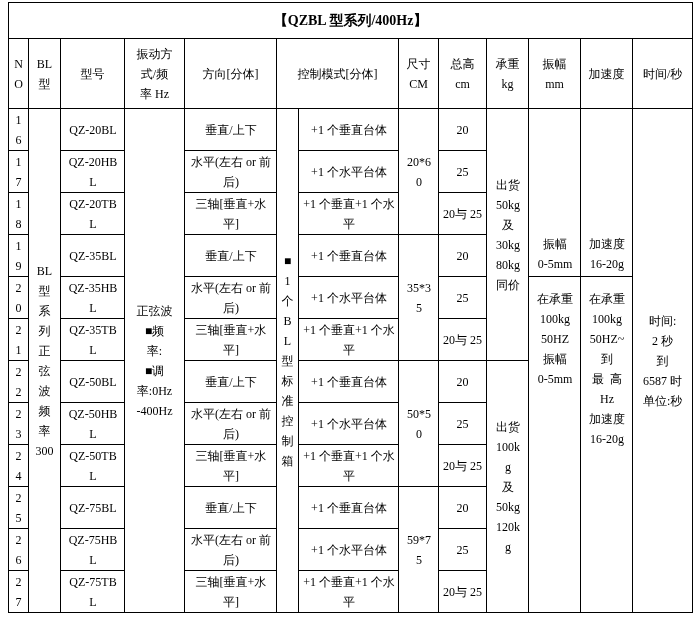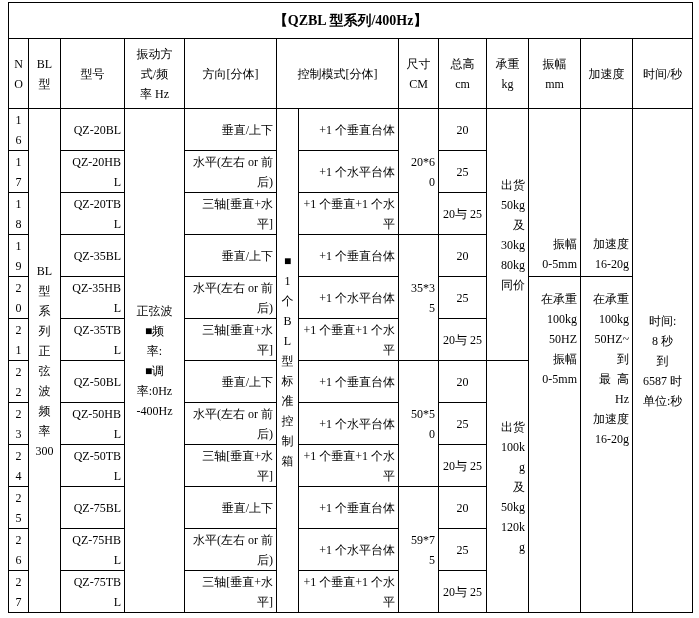--- a/index.html
+++ b/index.html
@@ -2,21 +2,21 @@
 <html><head>
 <meta charset="utf-8">
 <style>
   html,body{margin:0;padding:0;}
   body{width:699px;height:618px;background:#ffffff;overflow:hidden;}
   table{border-collapse:collapse;table-layout:fixed;width:684px;margin:2px 12px 0 8px;
         font-family:"Liberation Serif","DejaVu Serif",serif;color:#000;}
   td{border:1px solid #000;text-align:center;vertical-align:middle;font-size:12px;
      line-height:20px;padding:0 3px;overflow:hidden;}
   .ln{line-height:20px;white-space:pre;}
-  .la{text-align:right;padding-left:4px;}
+  .la{text-align:center;padding-left:4px;}
   .vb{vertical-align:bottom;padding-bottom:2px;}
   .vt{vertical-align:top;padding-top:12px;}
   .title-row td{height:35px;font-size:14px;font-weight:bold;}
   .header-row td{height:69px;}
   .data-row td{height:41px;}
 </style>
 </head>
 <body>
 
 <table>
@@ -132,21 +132,21 @@
     <td rowspan="4" class="la vb">
           <div class="ln">振幅</div>
           <div class="ln">0-5mm</div>
         </td>
     <td rowspan="4" class="la vb">
           <div class="ln">加速度</div>
           <div class="ln">16-20g</div>
         </td>
     <td rowspan="12">
           <div class="ln">时间:</div>
-          <div class="ln">8 秒</div>
+          <div class="ln">2 秒</div>
           <div class="ln">到</div>
           <div class="ln">6587 时</div>
           <div class="ln">单位:秒</div>
         </td>
   </tr>
 
   <tr class="data-row">
     <td>
           <div class="ln">1</div>
           <div class="ln">7</div>

